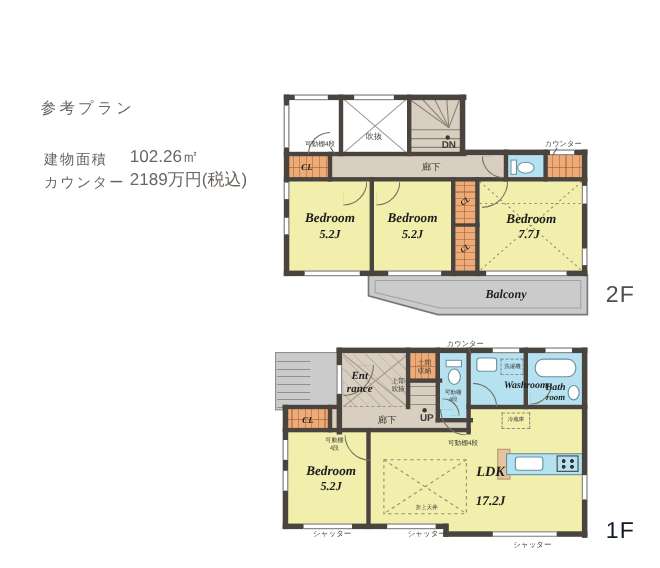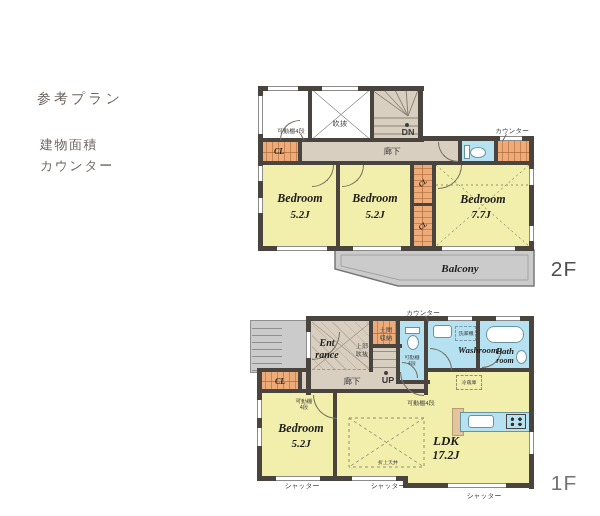--- a/index.html
+++ b/index.html
@@ -37,21 +37,23 @@
   svg{position:absolute;overflow:visible}
 </style>
 </head>
 <body>
 
 <div id="canvas">
 
   <div class="abs" style="left:0;top:0;width:600px;height:516px">
     <div class="txt" style="left:37px;top:90px;font-size:14px;letter-spacing:3px">参考プラン</div>
     <div class="txt" style="left:40px;top:136px;font-size:13px;letter-spacing:1.5px">建物面積</div>
+    <div class="txt" style="left:118px;top:132px;font-size:15.5px">102.26㎡</div>
     <div class="txt" style="left:40px;top:157px;font-size:13px;letter-spacing:1.5px">カウンター</div>
+    <div class="txt" style="left:118px;top:153px;font-size:15.5px">2189万円(税込)</div>
   </div>
 
   <div class="abs" style="left:0;top:0;width:600px;height:516px">
 
     <div class="room whitefill" style="left:260px;top:88px;width:50px;height:53px"></div>
     <div class="room whitefill" style="left:310px;top:88px;width:62px;height:53px"></div>
     <svg style="left:310px;top:88px" width="62" height="53">
         <line x1="0" y1="0" x2="62" y2="53" stroke="#9a9a9a" stroke-width="1"></line>
         <line x1="62" y1="0" x2="0" y2="53" stroke="#9a9a9a" stroke-width="1"></line>
       </svg>
@@ -251,22 +253,22 @@
     </div>
     <div class="lbl rm" style="left:280px;top:382px;font-size:8px">CL</div>
     <div class="lbl rm" style="left:301px;top:429px;font-size:12px">Bedroom</div>
     <div class="lbl rm" style="left:301px;top:443px;font-size:11px">5.2J</div>
     <div class="lbl sc55" style="left:304px;top:404px;font-size:10px">
       <div>可動棚</div>
       <div>4段</div>
     </div>
     <div class="lbl sc55" style="left:421px;top:403px;font-size:11px">可動棚4段</div>
     <div class="lbl sc50" style="left:469px;top:382px;font-size:10px">冷蔵庫</div>
-    <div class="lbl rm" style="left:446px;top:441px;font-size:13px">LDK</div>
+    <div class="lbl rm" style="left:446px;top:429px;font-size:13px">LDK</div>
     <div class="lbl rm" style="left:446px;top:456px;font-size:12px">17.2J</div>
     <div class="lbl sc50" style="left:388px;top:462px;font-size:10px">折上天井</div>
     <div class="lbl sc62" style="left:302px;top:486px;font-size:11px">シャッター</div>
     <div class="lbl sc62" style="left:388px;top:486px;font-size:11px">シャッター</div>
     <div class="lbl sc62" style="left:484px;top:496px;font-size:11px">シャッター</div>
-    <div class="lbl" style="left:564px;top:483px;font-size:21px;color:#737373;letter-spacing:1px">1F</div>
+    <div class="lbl" style="left:564px;top:483px;font-size:21px;color:#0f172a;letter-spacing:1px">1F</div>
   </div>
 
 </div>
 
 </body></html>

